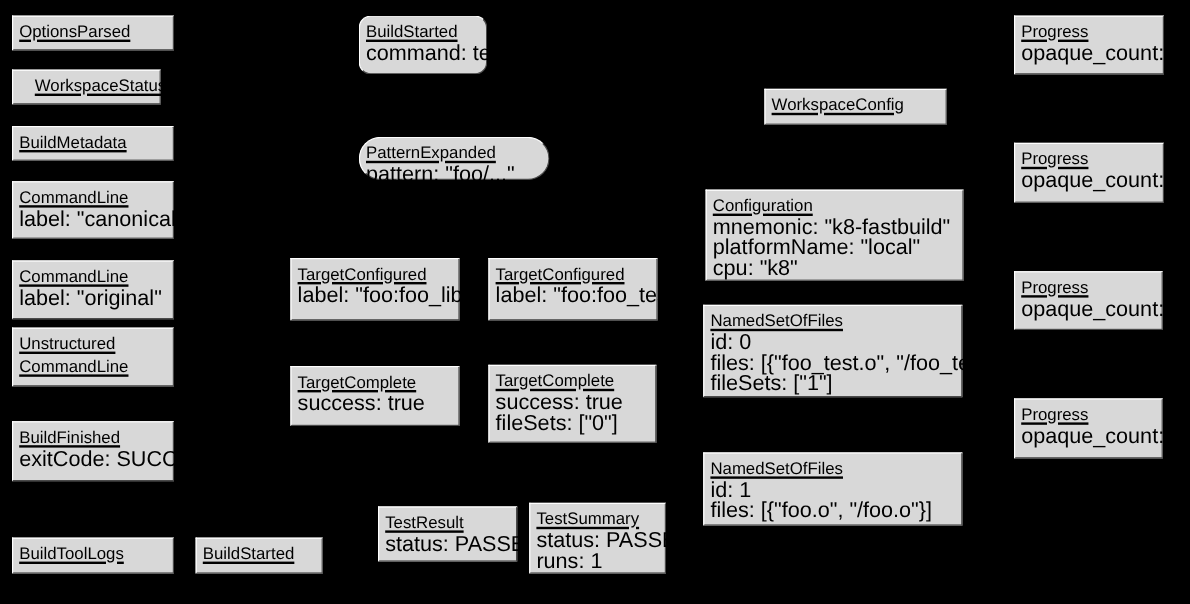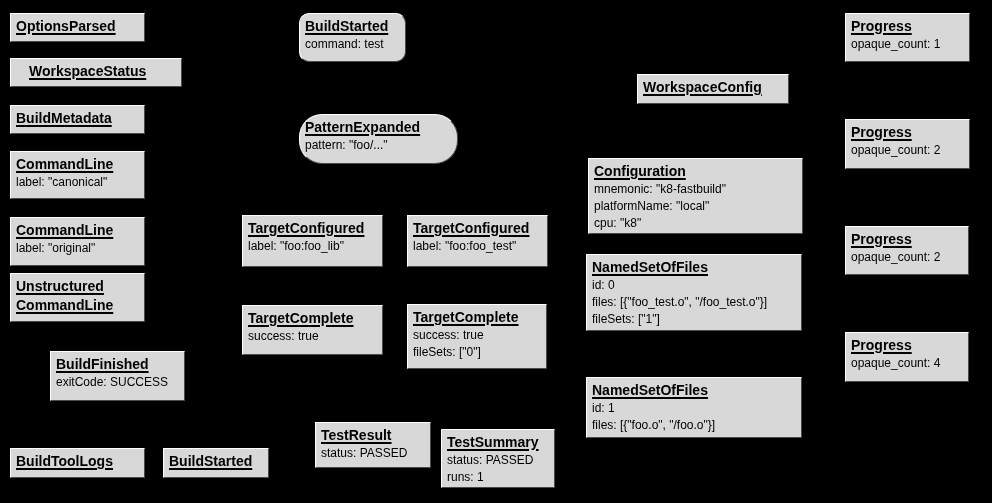--- a/index.html
+++ b/index.html
@@ -20,73 +20,73 @@
     box-sizing: border-box;
     background: var(--node-fill, #d8d8d8);
     border: 1px solid;
     border-color: var(--node-border-light, #ffffff) var(--node-border-dark, #4a4a4a)
                   var(--node-border-dark, #4a4a4a) var(--node-border-light, #ffffff);
     padding: 3px 5px 3px 5px;
     color: var(--text, #000000);
   }
   .node-title {
     font-size: 14px;
-    font-weight: bold;
+    font-weight: normal;
     line-height: 19px;
     text-decoration: underline;
     text-decoration-thickness: 1.5px;
     text-underline-offset: 2px;
     white-space: nowrap;
   }
   .node-detail {
-    font-size: 12px;
+    font-size: 18px;
     line-height: 17px;
     white-space: nowrap;
   }
 </style>
 </head>
 <body>
 
 <div id="canvas">
     <div class="node" style="left: 10px; top: 13px; width: 135px; height: 29px;">
       <div class="node-title">OptionsParsed</div>
     </div>
-    <div class="node" style="left: 10px; top: 58px; width: 172px; height: 29px; padding-left: 18px;">
+    <div class="node" style="left: 10px; top: 58px; width: 124px; height: 29px; padding-left: 18px;">
       <div class="node-title">WorkspaceStatus</div>
     </div>
     <div class="node" style="left: 10px; top: 105px; width: 135px; height: 29px;">
       <div class="node-title">BuildMetadata</div>
     </div>
     <div class="node" style="left: 10px; top: 151px; width: 135px; height: 48px;">
       <div class="node-title">CommandLine</div>
       <div class="node-detail">label: "canonical"</div>
     </div>
     <div class="node" style="left: 10px; top: 217px; width: 135px; height: 49px;">
       <div class="node-title">CommandLine</div>
       <div class="node-detail">label: "original"</div>
     </div>
     <div class="node" style="left: 10px; top: 273px; width: 135px; height: 49px;">
       <div class="node-title">Unstructured</div>
       <div class="node-title">CommandLine</div>
     </div>
-    <div class="node" style="left: 10px; top: 351px; width: 135px; height: 50px; margin-left: 40px;">
+    <div class="node" style="left: 10px; top: 351px; width: 135px; height: 50px;">
       <div class="node-title">BuildFinished</div>
       <div class="node-detail">exitCode: SUCCESS</div>
     </div>
     <div class="node" style="left: 10px; top: 448px; width: 135px; height: 30px;">
       <div class="node-title">BuildToolLogs</div>
     </div>
     <div class="node" style="left: 163px; top: 448px; width: 106px; height: 30px;">
       <div class="node-title">BuildStarted</div>
     </div>
     <div class="node" style="left: 299px; top: 13px; width: 107px; height: 49px; border-radius: 10px;">
       <div class="node-title">BuildStarted</div>
       <div class="node-detail">command: test</div>
     </div>
-    <div class="node" style="left: 299px; top: 114px; width: 159px; height: 50px; border-radius: 23px;">
+    <div class="node" style="left: 299px; top: 114px; width: 159px; height: 36px; border-radius: 23px;">
       <div class="node-title">PatternExpanded</div>
       <div class="node-detail">pattern: "foo/..."</div>
     </div>
     <div class="node" style="left: 242px; top: 215px; width: 141px; height: 52px;">
       <div class="node-title">TargetConfigured</div>
       <div class="node-detail">label: "foo:foo_lib"</div>
     </div>
     <div class="node" style="left: 407px; top: 215px; width: 141px; height: 52px;">
       <div class="node-title">TargetConfigured</div>
       <div class="node-detail">label: "foo:foo_test"</div>
@@ -97,21 +97,21 @@
     </div>
     <div class="node" style="left: 407px; top: 304px; width: 140px; height: 65px;">
       <div class="node-title">TargetComplete</div>
       <div class="node-detail">success: true</div>
       <div class="node-detail">fileSets: ["0"]</div>
     </div>
     <div class="node" style="left: 315px; top: 422px; width: 116px; height: 46px;">
       <div class="node-title">TestResult</div>
       <div class="node-detail">status: PASSED</div>
     </div>
-    <div class="node" style="left: 441px; top: 429px; width: 114px; height: 59px;">
+    <div class="node" style="left: 441px; top: 419px; width: 114px; height: 59px;">
       <div class="node-title">TestSummary</div>
       <div class="node-detail">status: PASSED</div>
       <div class="node-detail">runs: 1</div>
     </div>
     <div class="node" style="left: 637px; top: 74px; width: 152px; height: 30px;">
       <div class="node-title">WorkspaceConfig</div>
     </div>
     <div class="node" style="left: 588px; top: 158px; width: 215px; height: 76px;">
       <div class="node-title">Configuration</div>
       <div class="node-detail">mnemonic: "k8-fastbuild"</div>

